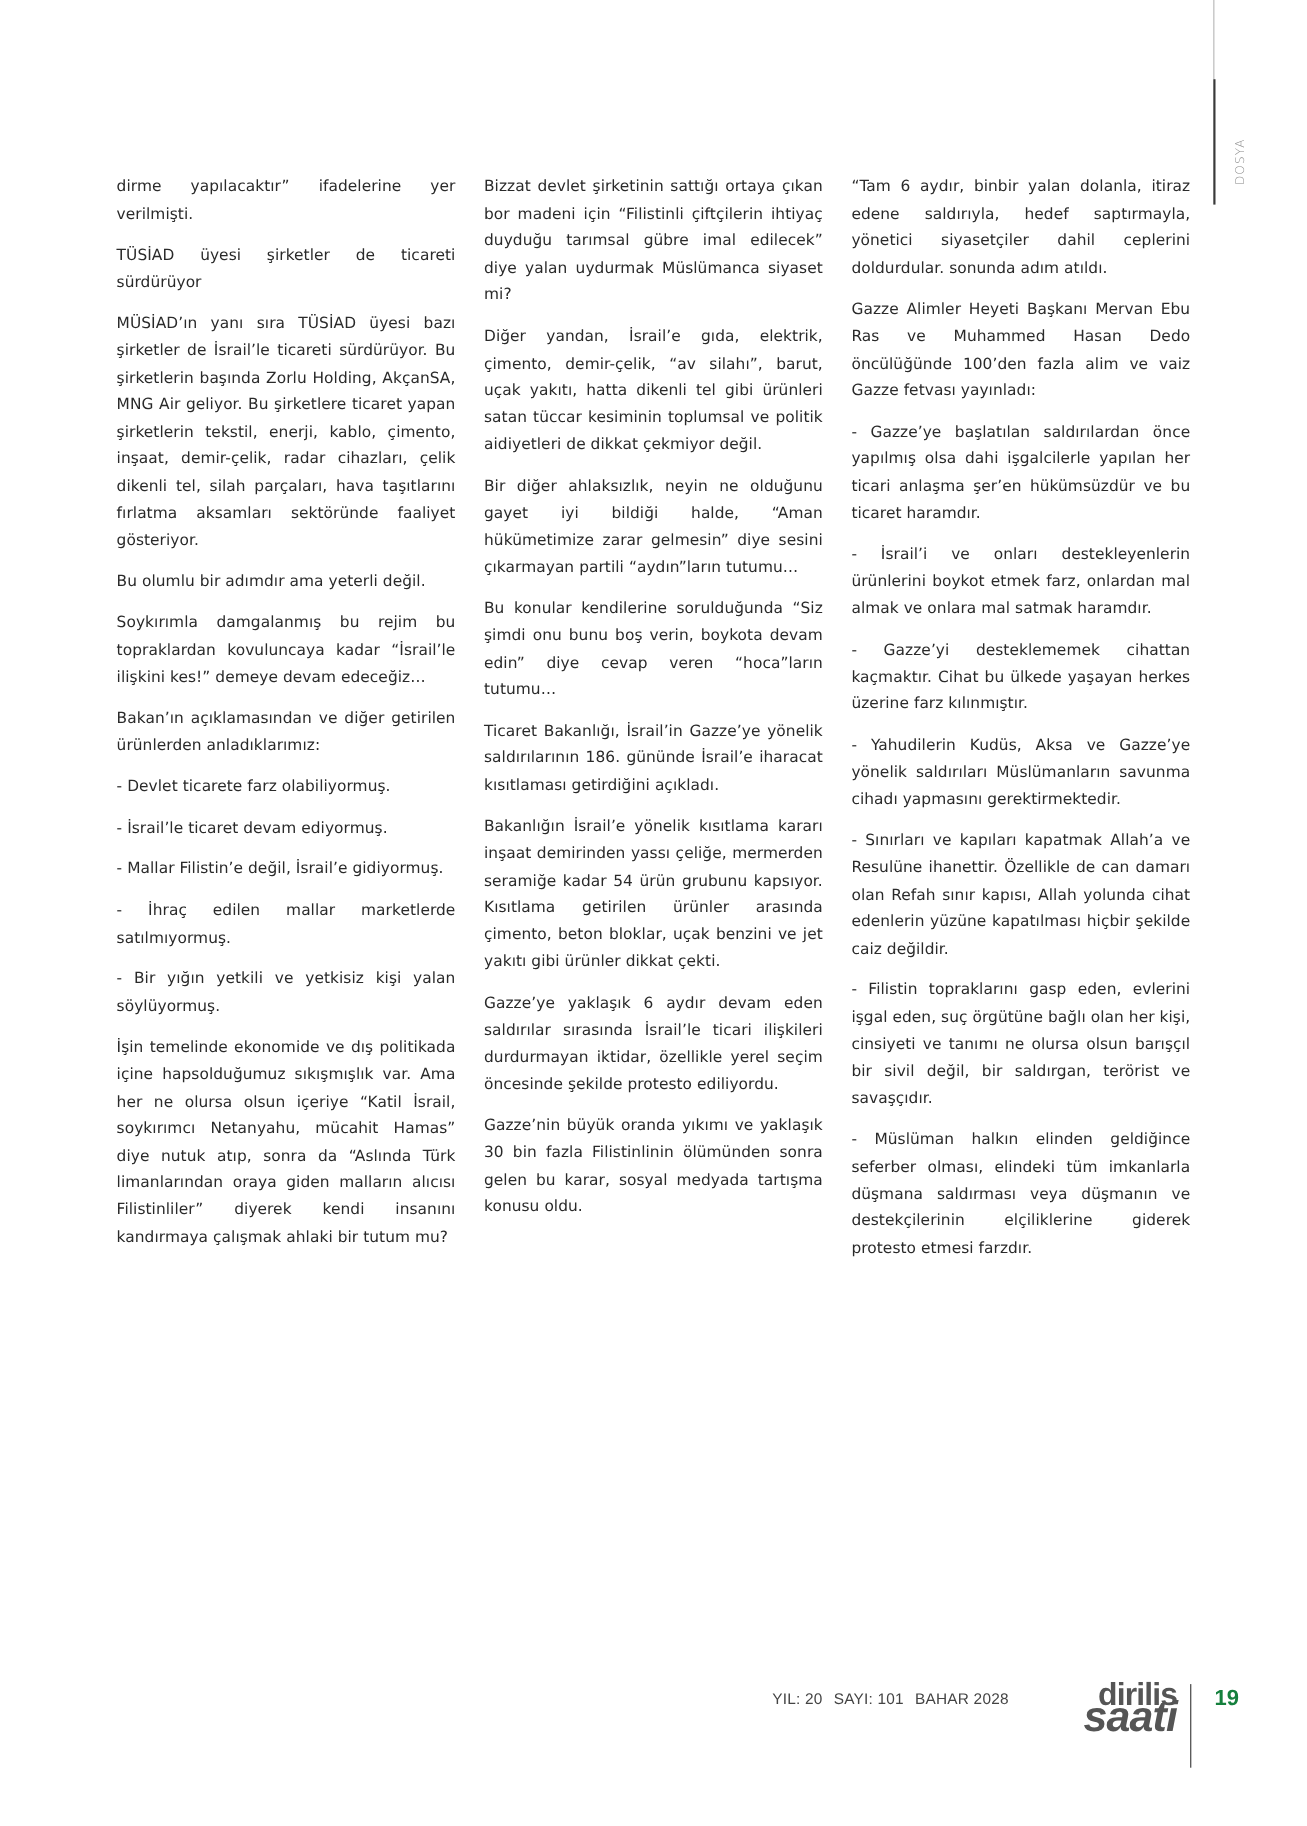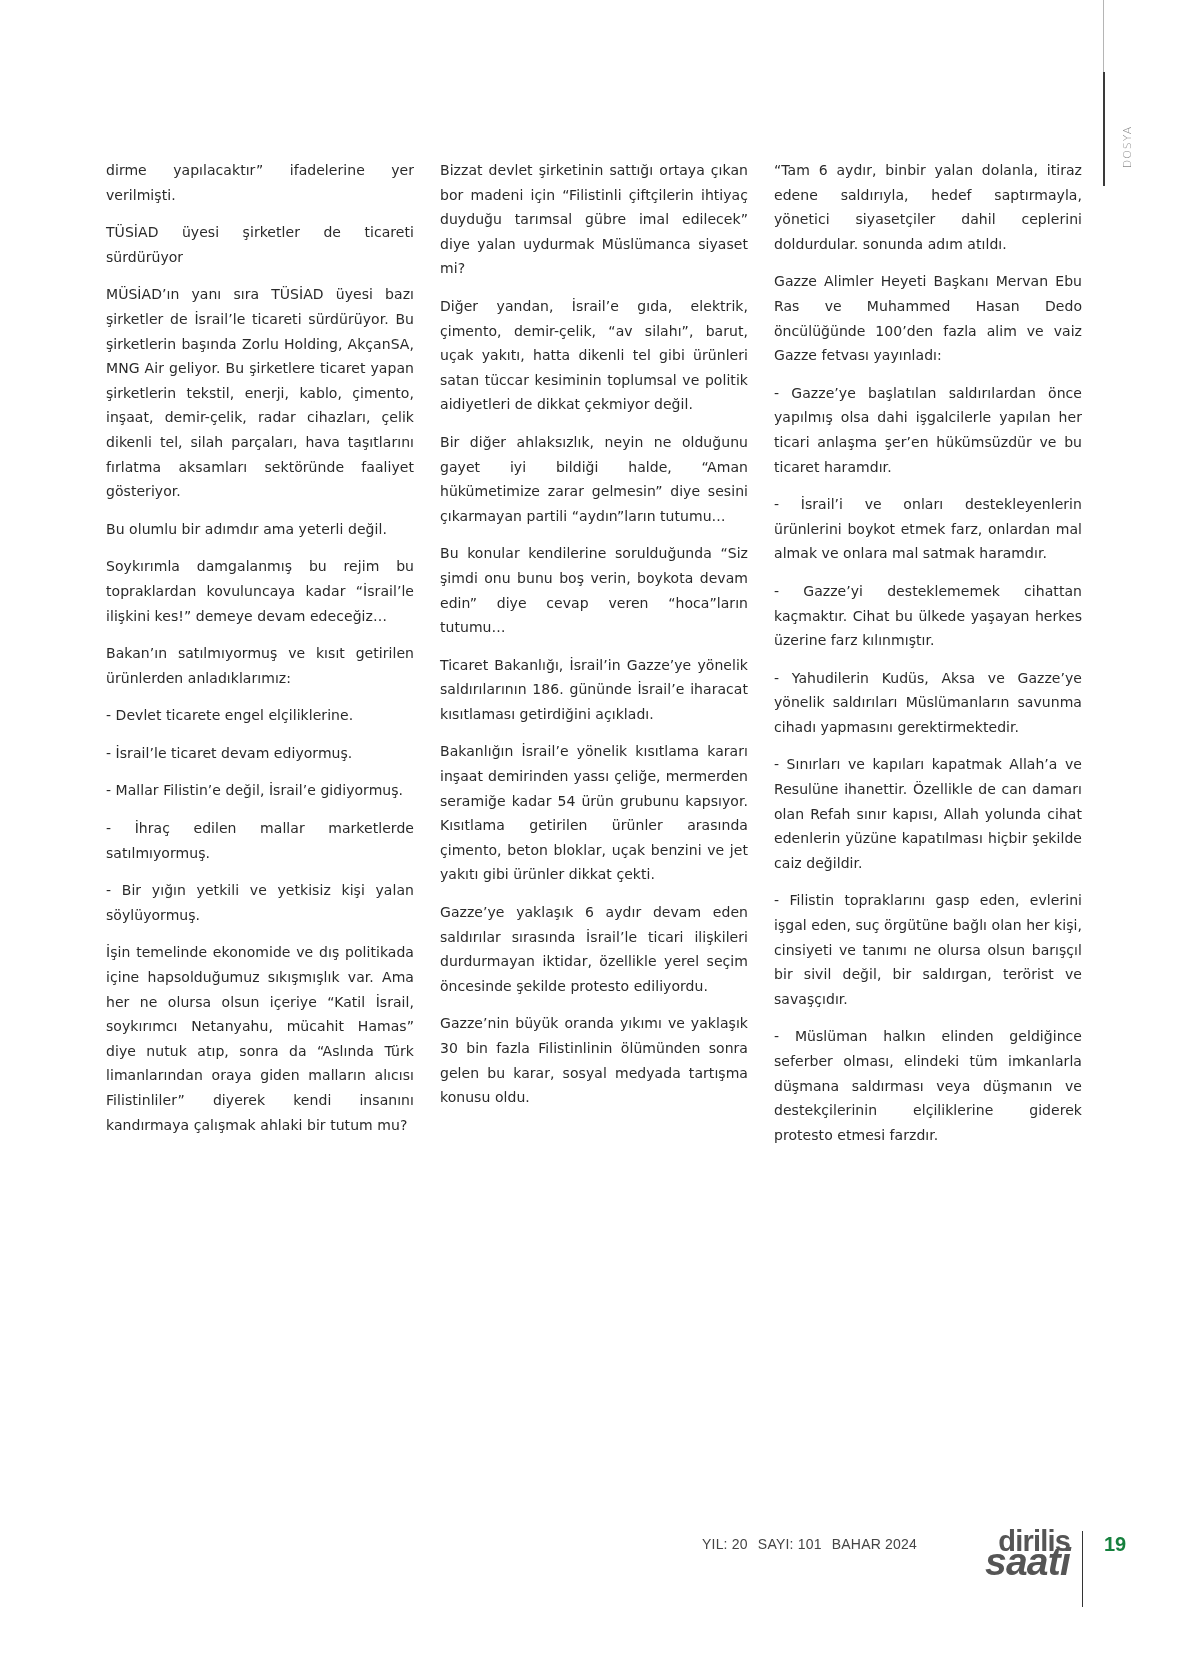--- a/index.html
+++ b/index.html
@@ -34,22 +34,22 @@
   <div class="side-rule-dark"></div>
   <div class="section-label">DOSYA</div>
 
   <div class="columns">
     <div class="col">
         <p class="para" lang="tr">dirme yapılacaktır” ifadelerine yer verilmişti.</p>
         <p class="para" lang="tr">TÜSİAD üyesi şirketler de ticareti sürdürüyor</p>
         <p class="para" lang="tr">MÜSİAD’ın yanı sıra TÜSİAD üyesi bazı şirketler de İsrail’le ticareti sürdürüyor. Bu şirketlerin başında Zorlu Holding, AkçanSA, MNG Air geliyor. Bu şirketlere ticaret yapan şirketlerin tekstil, enerji, kablo, çimento, inşaat, demir-çelik, radar cihazları, çelik dikenli tel, silah parçaları, hava taşıtlarını fırlatma aksamları sektöründe faaliyet gösteriyor.</p>
         <p class="para" lang="tr">Bu olumlu bir adımdır ama yeterli değil.</p>
         <p class="para" lang="tr">Soykırımla damgalanmış bu rejim bu topraklardan kovuluncaya kadar “İsrail’le ilişkini kes!” demeye devam edeceğiz…</p>
-        <p class="para" lang="tr">Bakan’ın satılmıyormuş ve kısıt getirilen ürünlerden anladıklarımız:</p>
-        <p class="para" lang="tr">- Devlet ticarete engel elçiliklerine.</p>
+        <p class="para" lang="tr">Bakan’ın açıklamasından ve diğer getirilen ürünlerden anladıklarımız:</p>
+        <p class="para" lang="tr">- Devlet ticarete farz olabiliyormuş.</p>
         <p class="para" lang="tr">- İsrail’le ticaret devam ediyormuş.</p>
         <p class="para" lang="tr">- Mallar Filistin’e değil, İsrail’e gidiyormuş.</p>
         <p class="para" lang="tr">- İhraç edilen mallar marketlerde satılmıyormuş.</p>
         <p class="para" lang="tr">- Bir yığın yetkili ve yetkisiz kişi yalan söylüyormuş.</p>
         <p class="para" lang="tr">İşin temelinde ekonomide ve dış politikada içine hapsolduğumuz sıkışmışlık var. Ama her ne olursa olsun içeriye “Katil İsrail, soykırımcı Netanyahu, mücahit Hamas” diye nutuk atıp, sonra da “Aslında Türk limanlarından oraya giden malların alıcısı Filistinliler” diyerek kendi insanını kandırmaya çalışmak ahlaki bir tutum mu?</p>
       </div>
     <div class="col">
         <p class="para" lang="tr">Bizzat devlet şirketinin sattığı ortaya çıkan bor madeni için “Filistinli çiftçilerin ihtiyaç duyduğu tarımsal gübre imal edilecek” diye yalan uydurmak Müslümanca siyaset mi?</p>
         <p class="para" lang="tr">Diğer yandan, İsrail’e gıda, elektrik, çimento, demir-çelik, “av silahı”, barut, uçak yakıtı, hatta dikenli tel gibi ürünleri satan tüccar kesiminin toplumsal ve politik aidiyetleri de dikkat çekmiyor değil.</p>
         <p class="para" lang="tr">Bir diğer ahlaksızlık, neyin ne olduğunu gayet iyi bildiği halde, “Aman hükümetimize zarar gelmesin” diye sesini çıkarmayan partili “aydın”ların tutumu…</p>
@@ -68,21 +68,21 @@
         <p class="para" lang="tr">- Yahudilerin Kudüs, Aksa ve Gazze’ye yönelik saldırıları Müslümanların savunma cihadı yapmasını gerektirmektedir.</p>
         <p class="para" lang="tr">- Sınırları ve kapıları kapatmak Allah’a ve Resulüne ihanettir. Özellikle de can damarı olan Refah sınır kapısı, Allah yolunda cihat edenlerin yüzüne kapatılması hiçbir şekilde caiz değildir.</p>
         <p class="para" lang="tr">- Filistin topraklarını gasp eden, evlerini işgal eden, suç örgütüne bağlı olan her kişi, cinsiyeti ve tanımı ne olursa olsun barışçıl bir sivil değil, bir saldırgan, terörist ve savaşçıdır.</p>
         <p class="para" lang="tr">- Müslüman halkın elinden geldiğince seferber olması, elindeki tüm imkanlarla düşmana saldırması veya düşmanın ve destekçilerinin elçiliklerine giderek protesto etmesi farzdır.</p>
       </div>
   </div>
 
   <div class="footer-issue">
     <span>YIL: 20</span>
     <span>SAYI: 101</span>
-    <span>BAHAR 2024</span>
+    <span>BAHAR 2028</span>
   </div>
 
   <div class="logo">
     <span class="l1">dirilis</span>
     <span class="l2">saati</span>
   </div>
   <div class="footer-rule"></div>
   <div class="page-number">19</div>
 </div>
 

